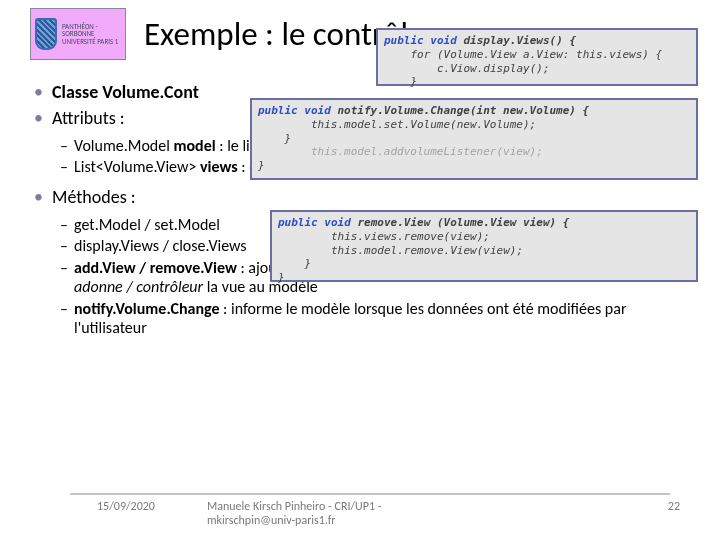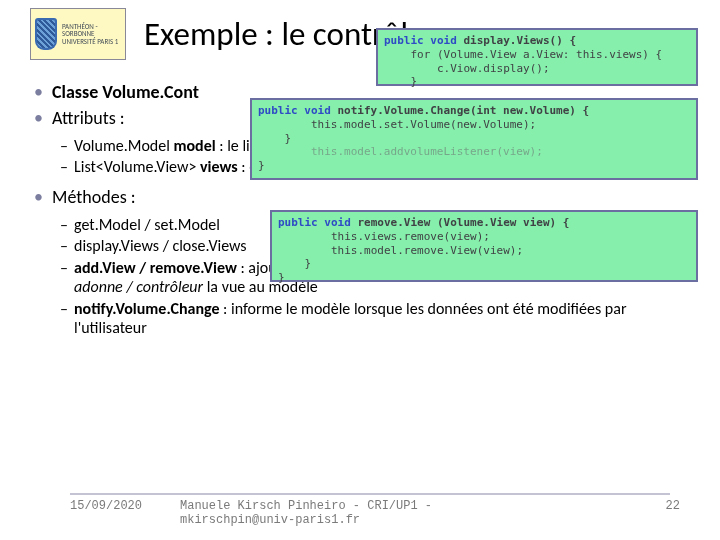--- a/index.html
+++ b/index.html
@@ -23,21 +23,21 @@
       margin-bottom: 22px;
     }
     .logo {
       width: 96px; height: 52px;
       border: 1px solid #889;
       display: flex;
       align-items: center;
       justify-content: flex-start;
       gap: 5px;
       padding: 10px 4px;
-      background: #fef9c3;
+      background: #f0abfc;
     }
     .logo-shield {
       width: 26px; height: 32px;
       background: #3a6bb0;
       border-radius: 3px 3px 9px 9px;
       position: relative;
     }
     .logo-shield::after {
       content: "";
       position: absolute;
@@ -69,45 +69,45 @@
     ul.sub > li { padding-left: 44px; position: relative; margin-bottom: 2px; }
     ul.sub > li::before {
       content: "–"; position: absolute; left: 30px;
     }
     .italic { font-style: italic; }
     .bold  { font-weight: 700; }
 
     
     .codebox {
       position: absolute;
-      background: #86efac;
+      background: #e5e5e5;
       border: 2px solid #6b6ea0;
       padding: 4px 6px;
       font-family: "Lucida Console", Consolas, monospace;
       font-size: 11px;
       line-height: 1.25;
       color: #6a6c6e;
       white-space: pre;
       z-index: 5;
+      font-style: italic;
     }
     .code-kw { color: #2f4cc5; font-weight: 600; }
     .kw-grey { color: #404245; font-weight: 600; }
     .ident  { color: #404245; }
     #code1 { top: 28px;  left: 376px; width: 322px; height: 58px; }
     #code2 { top: 98px;  left: 250px; width: 448px; height: 82px;  z-index: 6; }
     #code3 { top: 210px; left: 270px; width: 428px; height: 72px; }
 
     
     .footer {
       position: absolute; left: 0; right: 0; bottom: 13px;
-      padding: 6px 40px 0 70px;
+      padding: 6px 40px 0 97px;
       display: flex; align-items: flex-start; justify-content: space-between;
       font-size: 12px; color: #7a7a7a;
       border-top: 0;
-      font-family: Liberation Mono, monospace;
     }
     .footer::before {
       content: "";
       position: absolute;
       top: 0; left: 70px; right: 50px;
       border-top: 2px solid #c3c3d3;
     }
     .footer .date { min-width: 110px; }
     .footer .author { flex: 1; }
     .footer .page  { min-width: 40px; text-align: right; }

